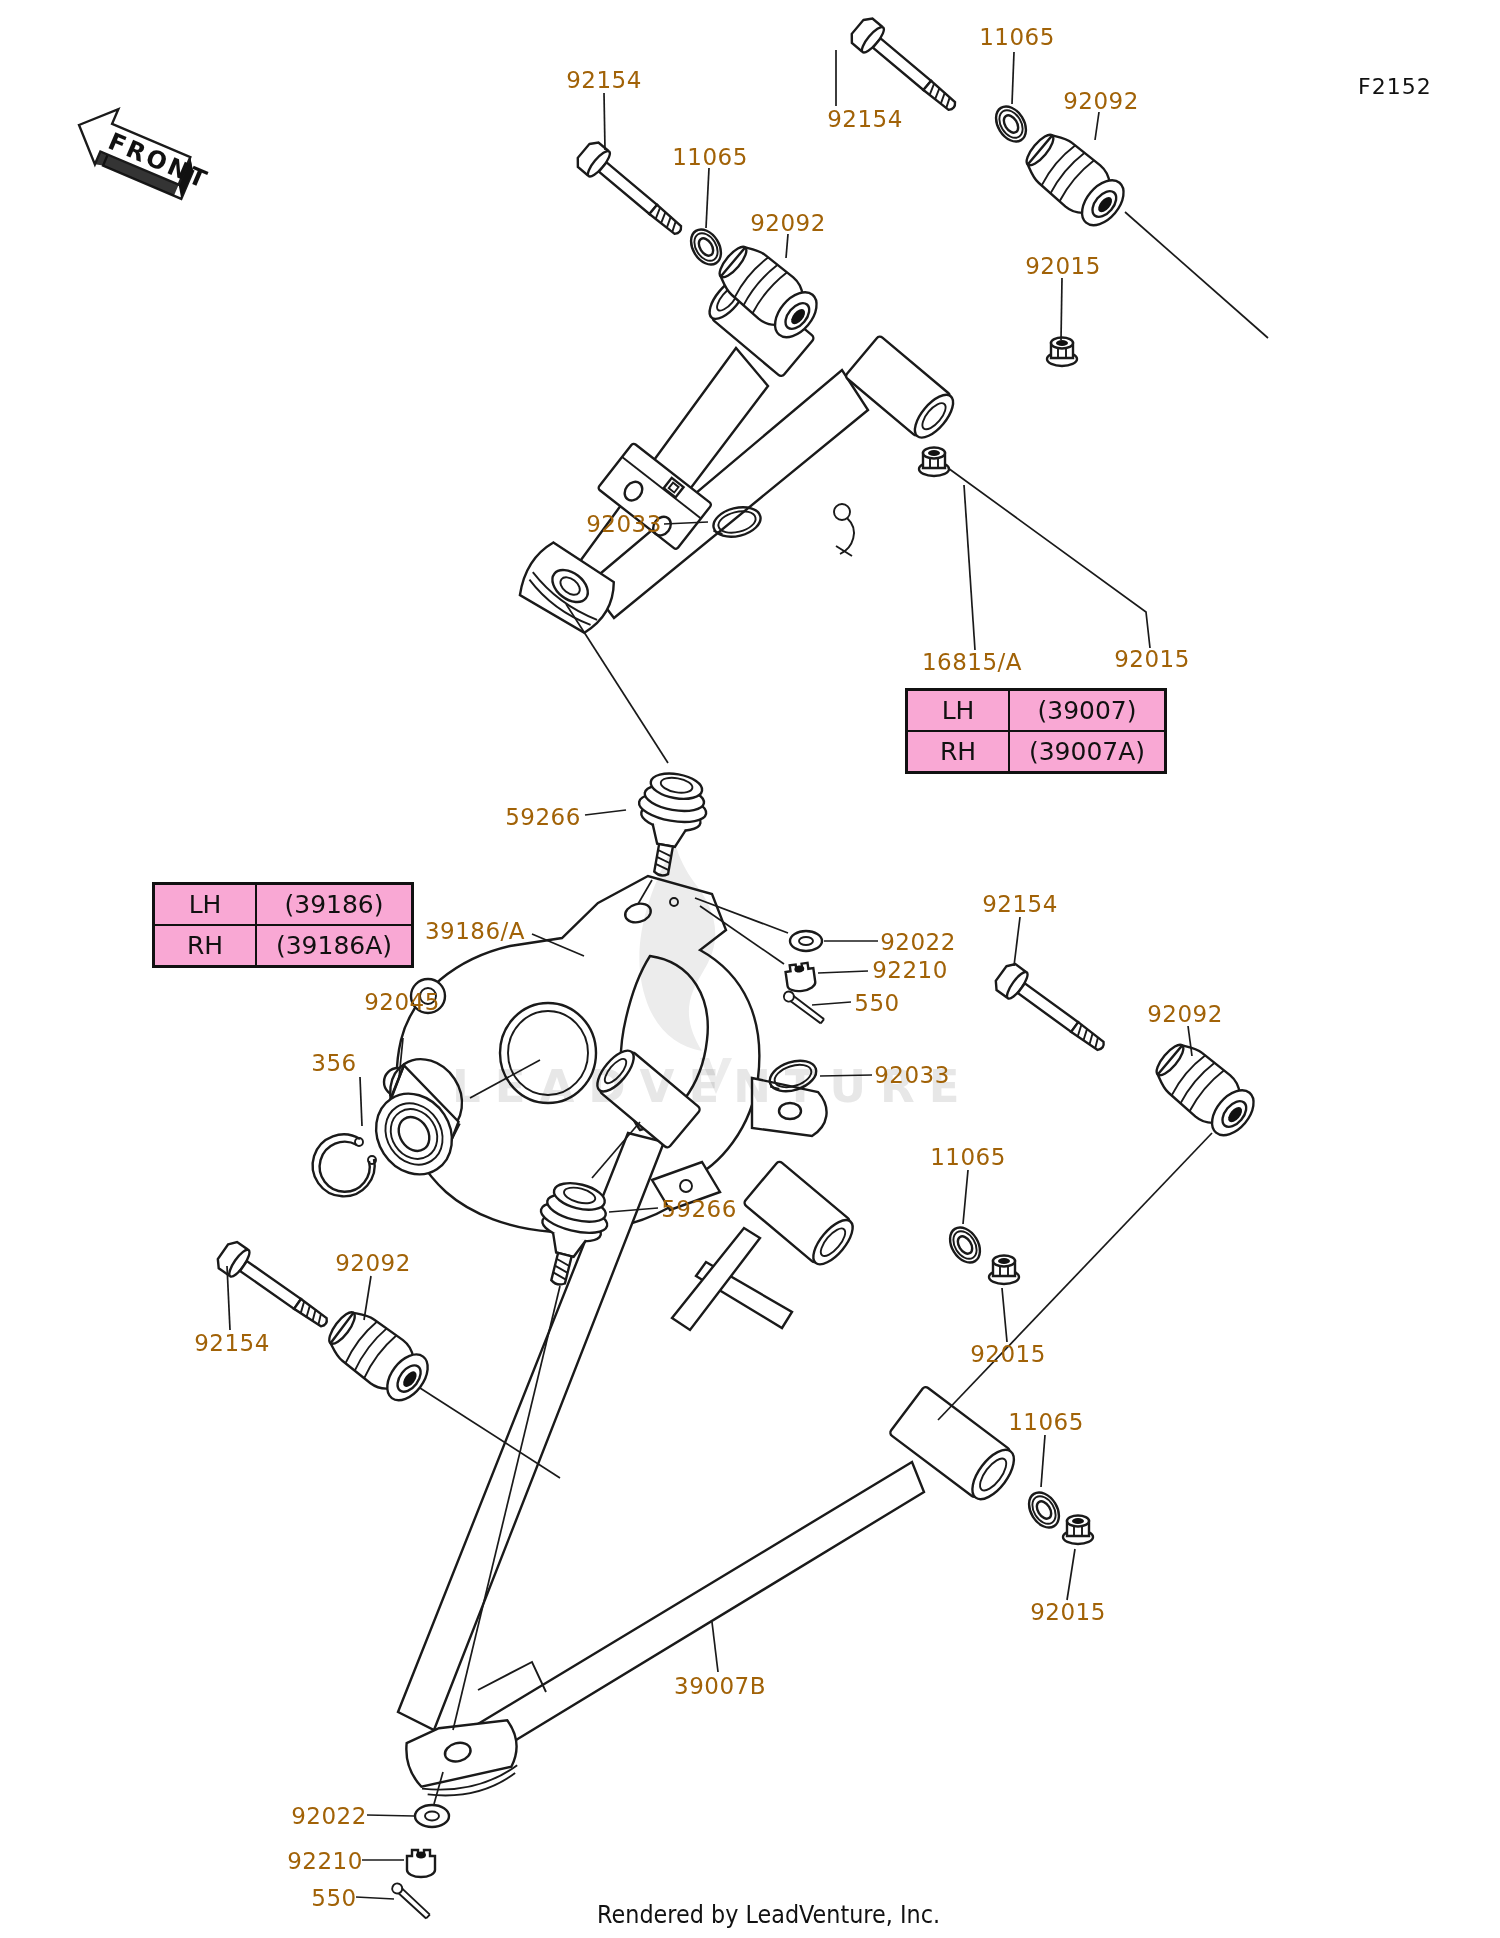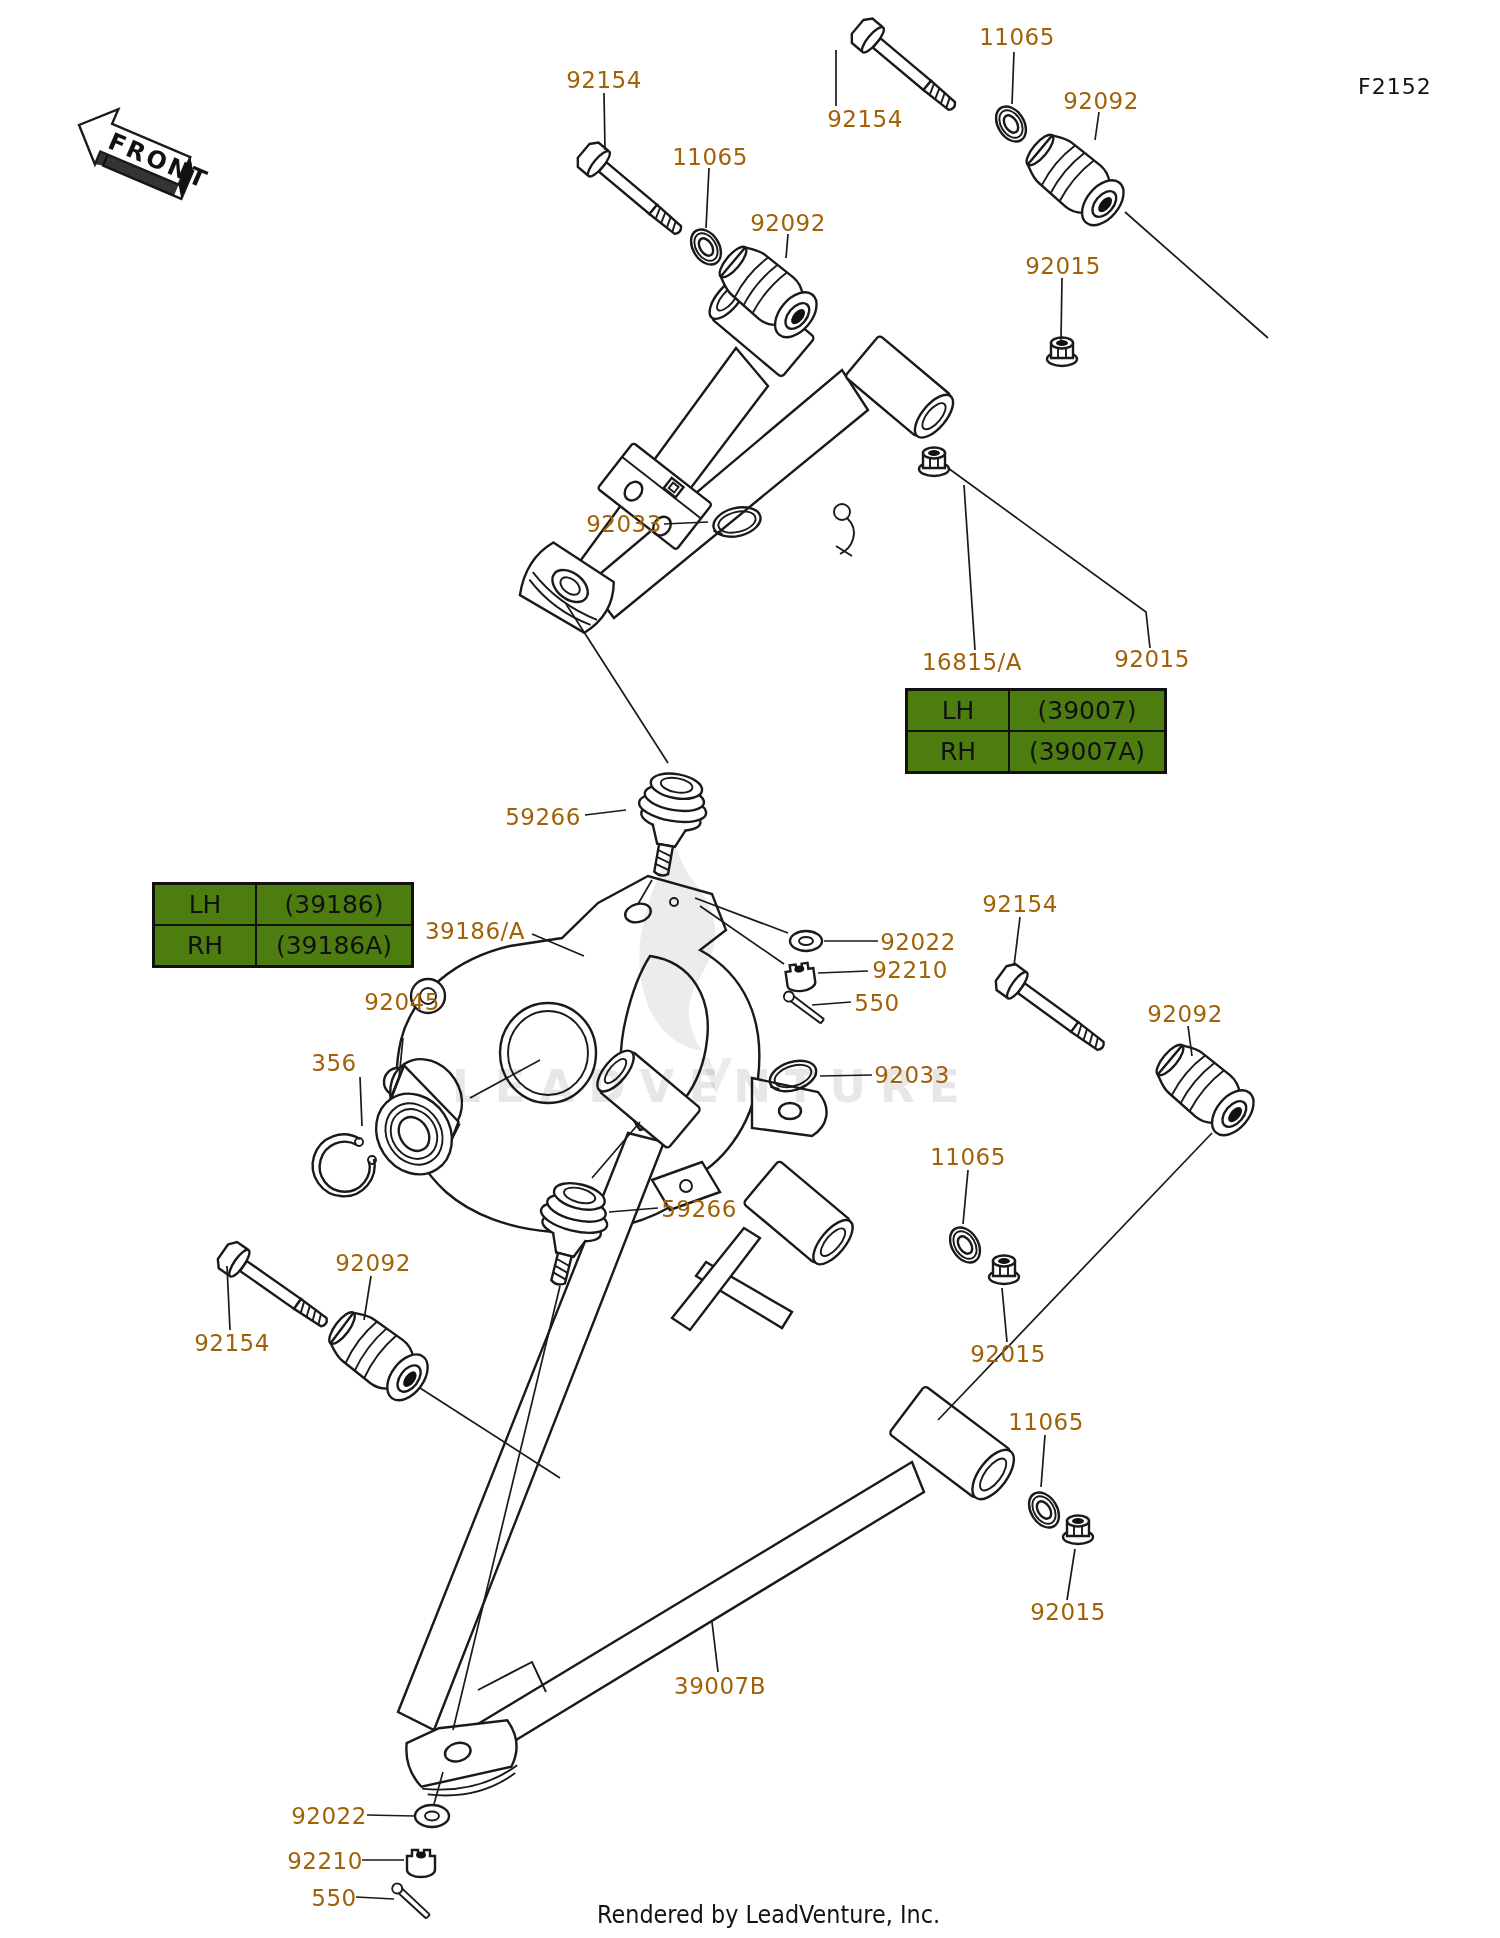--- a/index.html
+++ b/index.html
@@ -1,21 +1,21 @@
 <!DOCTYPE html>
 <html><head>
 <meta charset="utf-8">
 <style>
   html,body{margin:0;padding:0;background:#fff;}
   #canvas{position:relative;width:1500px;height:1938px;background:#fff;
           font-family:"DejaVu Sans",sans-serif;overflow:hidden;}
   #art{position:absolute;left:0;top:0;}
   .callout{position:absolute;transform:translate(-50%,-50%);font-size:23px;
            color:#a16207;white-space:nowrap;letter-spacing:.5px;}
-  .ptable{position:absolute;border-collapse:collapse;background:#4d7c0f;
+  .ptable{position:absolute;border-collapse:collapse;background:#f9a8d4;
           border:3px solid #111;table-layout:fixed;}
   .ptable td{border:2.5px solid #111;text-align:center;vertical-align:middle;
              font-size:25px;color:#111;padding:0;height:39px;}
   .ptable td.side{width:100px;}
   .ptable td.code{width:154px;}
   #fiche-code{position:absolute;left:1358px;top:46px;font-size:22px;color:#111;letter-spacing:1px;margin-top:28px;}
   #footer-line{position:absolute;left:597px;top:1901px;font-size:24px;color:#111;
                transform:scaleX(.93);transform-origin:left top;white-space:nowrap;}
   #watermark-text{position:absolute;left:452px;top:1060px;font-size:45px;font-weight:bold;
                   color:#e7e7e7;letter-spacing:14px;mix-blend-mode:multiply;white-space:nowrap;}

